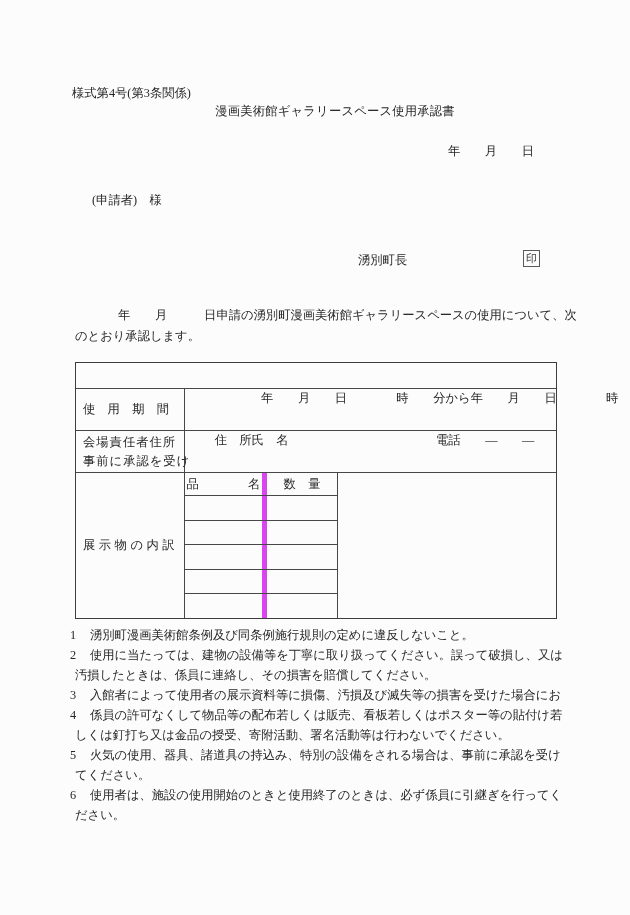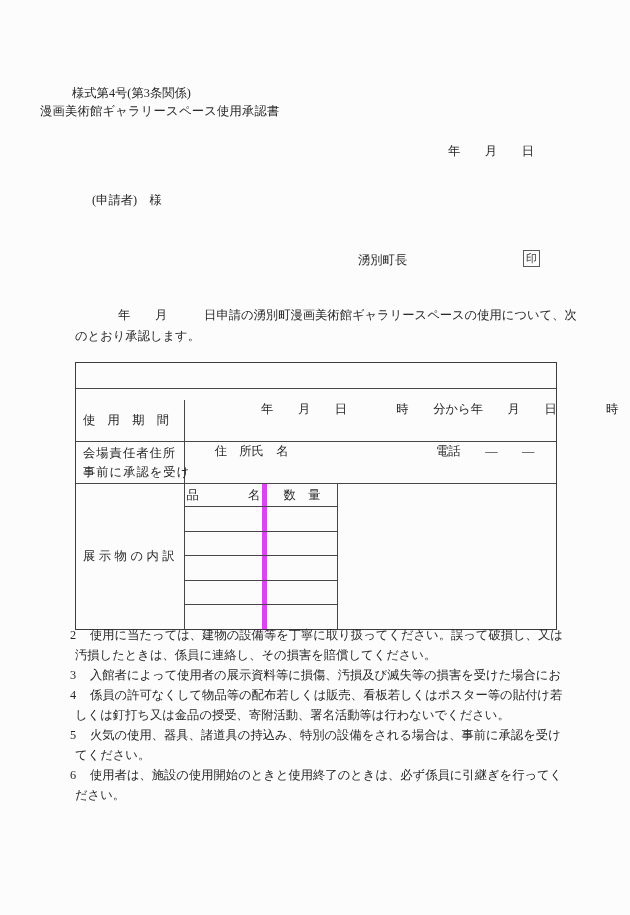--- a/index.html
+++ b/index.html
@@ -9,21 +9,21 @@
     color: #262626;
     font-family: "Liberation Serif", "DejaVu Serif", serif;
     font-size: 12.3px;
     position: relative;
     overflow: hidden;
   }
   .abs { position: absolute; }
   .nowrap { white-space: nowrap; }
 
   .form-note { left: 72px; top: 85px; }
-  .doc-title { left: 0; top: 103px; width: 630px; text-align: left; letter-spacing: 0.2px; padding-left: 40px; }
+  .doc-title { left: 0; top: 103px; width: 630px; text-align: center; letter-spacing: 0.2px; padding-left: 40px; }
   .date-line { right: 96px; top: 143px; }
   .applicant { left: 92px; top: 192px; }
   .mayor { left: 358px; top: 252px; }
   .seal {
     left: 523px; top: 250px; width: 17px; height: 17px;
     border: 1px solid #5a5a5a;
     display: flex; align-items: center; justify-content: center;
     font-size: 11px; color: #3a3a3a;
   }
   .approval-par { left: 75px; top: 305px; width: 490px; line-height: 20.5px; }
@@ -38,21 +38,21 @@
   .t-row { display: flex; border-bottom: 1px solid #474747; }
   .t-row:last-child { border-bottom: none; }
   .t-label {
     width: 109px; flex: 0 0 109px;
     border-right: 1px solid #474747;
     display: flex; flex-direction: column; justify-content: center;
     padding-left: 7px; line-height: 19px;
   }
   .t-content { flex: 1; display: flex; flex-direction: row; justify-content: center; line-height: 19px; }
   .r1 { height: 26px; }
-  .r2 { height: 42px; margin-top: 11px; }
+  .r2 { height: 42px; }
   .r3 { height: 42px; justify-content: center; }
   .r4 { height: 145px; }
   .r2 .t-content { padding-left: 76px; }
   .r3 .t-content { padding-left: 8px; }
   .r3 .t-label { letter-spacing: 1px; }
   .r4 .t-label { letter-spacing: 3.5px; }
   .r4 .t-content { padding: 0; justify-content: stretch; }
 
   .ex-table { display: flex; flex-direction: column; height: 100%; }
   .ex-row { display: flex; flex: 1; border-bottom: 1px solid #474747; }
@@ -149,20 +149,23 @@
           <div class="ex-c3"></div>
         </div>
       </div>
     </div>
   </div>
 
 </div>
 
 <div class="abs notes">
   <div class="note-item">
+    <div class="note-first"><span class="note-num">1</span><span>湧別町漫画美術館条例及び同条例施行規則の定めに違反しないこと。</span></div>
+  </div>
+  <div class="note-item">
     <div class="note-first"><span class="note-num">2</span><span>使用に当たっては、建物の設備等を丁寧に取り扱ってください。誤って破損し、又は</span></div>
     <div class="note-cont">汚損したときは、係員に連絡し、その損害を賠償してください。</div>
   </div>
   <div class="note-item">
     <div class="note-first"><span class="note-num">3</span><span>入館者によって使用者の展示資料等に損傷、汚損及び滅失等の損害を受けた場合にお</span></div>
   </div>
   <div class="note-item">
     <div class="note-first"><span class="note-num">4</span><span>係員の許可なくして物品等の配布若しくは販売、看板若しくはポスター等の貼付け若</span></div>
     <div class="note-cont">しくは釘打ち又は金品の授受、寄附活動、署名活動等は行わないでください。</div>
   </div>

